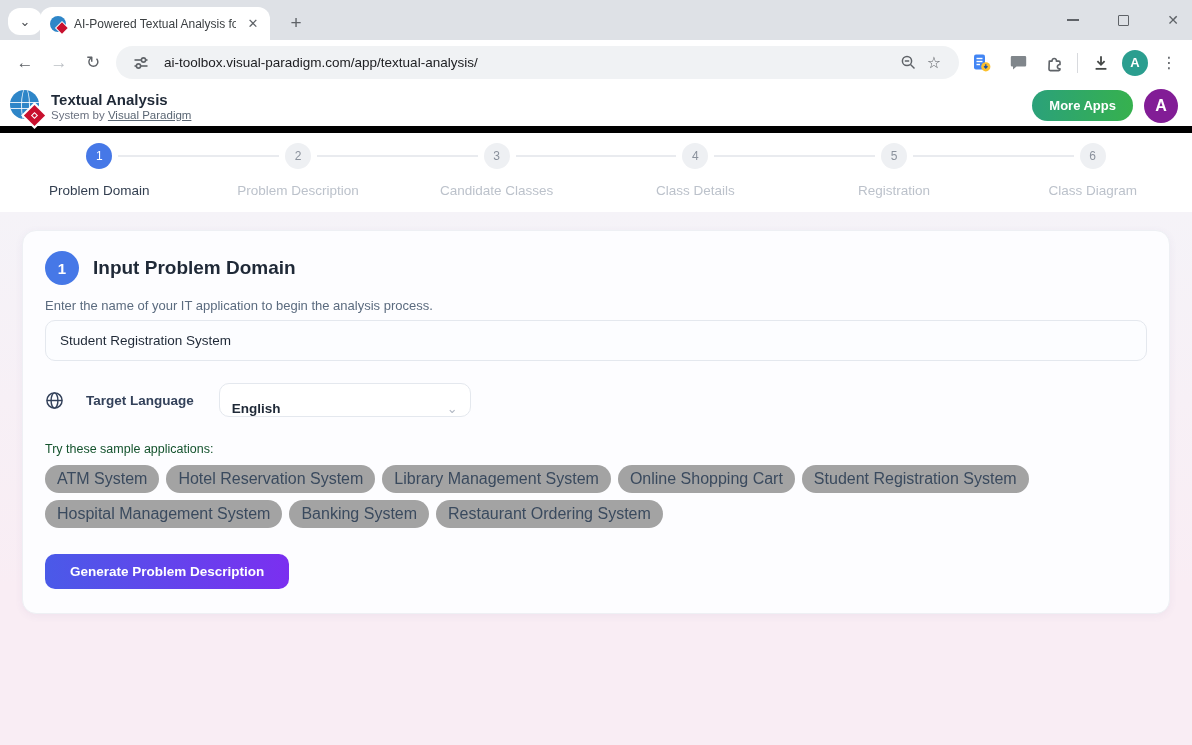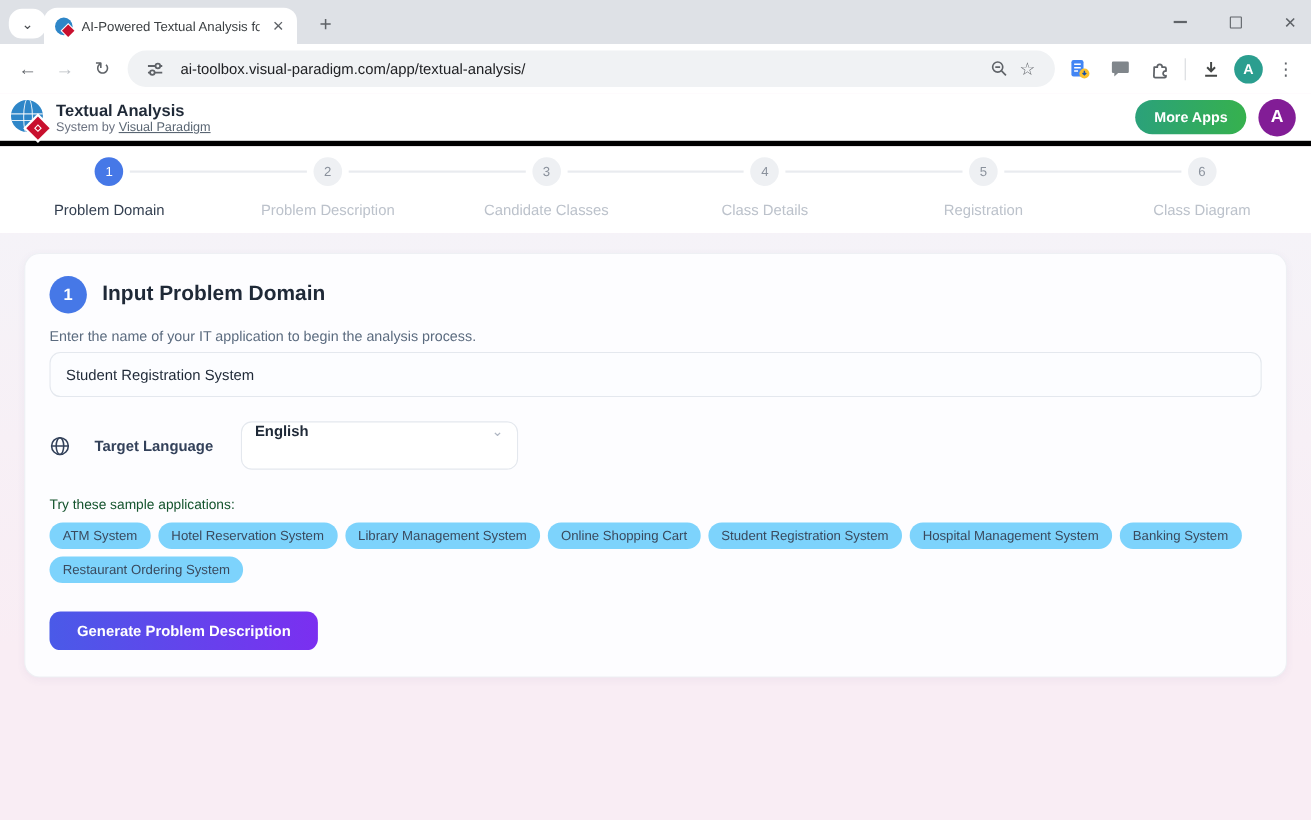--- a/index.html
+++ b/index.html
@@ -26,21 +26,21 @@
   .omni-url { flex:1; font-size:13.5px; color:#202124; margin-left:10px; white-space:nowrap; overflow:hidden; }
   .omni-icon { display:flex; align-items:center; justify-content:center; width:26px; height:26px; cursor:pointer; color:#5f6368; }
   .toolbar-right { display:flex; align-items:center; gap:6px; }
   .tbtn { width:30px; height:30px; display:flex; align-items:center; justify-content:center; cursor:pointer; color:#5f6368; }
   .tb-sep { width:1px; height:20px; background:#d8dade; margin:0 2px; }
   .chrome-avatar { width:26px; height:26px; border-radius:50%; background:#2b9e8f; color:#fff; font-size:13px; font-weight:bold; display:flex; align-items:center; justify-content:center; cursor:pointer; }
   .kebab { font-size:16px; letter-spacing:0; }
   .star-glyph { font-size:16px; }
 
   
-  .appheader { height:48px; background:#fff; border-bottom:5px solid #000000; display:flex; align-items:center; padding:0 14px 0 10px; }
+  .appheader { height:48px; background:#fff; border-bottom:7px solid #000000; display:flex; align-items:center; padding:0 14px 0 10px; }
   .logo { position:relative; width:32px; height:32px; margin-right:9px; flex:none; }
   .logo-globe { width:29px; height:29px; border-radius:50%; background:#2e86c8; position:relative; overflow:hidden; }
   .logo-globe::before { content:""; position:absolute; left:11px; top:-2px; width:7px; height:33px; border:1.5px solid rgba(255,255,255,.85); border-radius:50%; }
   .logo-globe::after { content:""; position:absolute; left:-2px; top:12px; width:33px; height:5px; border-top:1.5px solid rgba(255,255,255,.85); border-bottom:1.5px solid rgba(255,255,255,.85); }
   .logo-diamond { position:absolute; right:0; bottom:-1px; width:15px; height:15px; background:#c8102e; transform:rotate(45deg); box-shadow:0 0 0 2px #fff; display:flex; align-items:center; justify-content:center; }
   .logo-diamond-inner { width:5px; height:5px; border:1.8px solid #fff; }
   .apptitle { font-size:15px; font-weight:bold; color:#1f2937; line-height:1.2; }
   .poweredby { font-size:11.5px; color:#6b7280; }
   .poweredby a { color:#5a6673; text-decoration:underline; cursor:pointer; }
   .appheader-right { margin-left:auto; display:flex; align-items:center; gap:11px; }
@@ -60,26 +60,26 @@
   .main { height:535px; background:linear-gradient(180deg,#f5f3f8 0%,#f9edf4 70%); padding:18px 22px; }
   .card { background:#fdfdff; border:1px solid #eef0f4; border-radius:14px; box-shadow:0 2px 8px rgba(90,70,130,.06); padding:20px 22px 24px; }
   .card-title-row { display:flex; align-items:center; gap:14px; }
   .step-badge { width:34px; height:34px; border-radius:50%; background:#4678e7; color:#fff; font-size:15px; font-weight:bold; display:flex; align-items:center; justify-content:center; flex:none; }
   .card-title { font-size:19px; font-weight:600; color:#1f2937; }
   .card-subtitle { font-size:13px; color:#5b6b7f; margin-top:13px; }
   .field-label { font-size:13.5px; font-weight:bold; color:#33415a; margin-top:40px; }
   .text-input { width:100%; height:41px; margin-top:7px; border:1px solid #e4e8ee; border-radius:10px; background:#fcfdff; padding:0 14px; font-size:13.5px; color:#1f2937; font-family:inherit; outline:none; }
   .lang-row { display:flex; align-items:center; gap:22px; margin-top:22px; }
   .lang-label { font-size:13.5px; font-weight:bold; color:#33415a; margin-right:3px; }
-  .select-box { width:252px; height:44px; border:1px solid #e4e8ee; border-radius:10px; background:#fff; display:flex; align-items:flex-start; justify-content:space-between; padding:0 12px; cursor:pointer; }
+  .select-box { width:252px; height:34px; border:1px solid #e4e8ee; border-radius:10px; background:#fff; display:flex; align-items:flex-end; justify-content:space-between; padding:0 12px; cursor:pointer; }
   .select-value { font-size:13.5px; font-weight:600; color:#1f2937; }
   .select-chevron { color:#b0b7c3; font-size:13px; }
   .samples-label { font-size:12.5px; color:#14532d; margin-top:25px; }
   .chips { display:flex; flex-wrap:wrap; gap:7px; margin-top:9px; }
-  .chip { background:#7dd3fc; color:#3a4a5e; font-size:12px; padding:5px 12px; border-radius:999px; cursor:pointer; white-space:nowrap; }
+  .chip { background:#a3a3a3; color:#3a4a5e; font-size:16px; padding:5px 12px; border-radius:999px; cursor:pointer; white-space:nowrap; }
   .generate-btn { margin-top:26px; border:none; background:linear-gradient(90deg,#4a5ae8,#7b2ff0); color:#fff; font-size:13.5px; font-weight:bold; padding:10px 25px; border-radius:10px; cursor:pointer; font-family:inherit; }
   svg { display:block; }
 </style>
 </head>
 <body>
 
 <div class="titlebar">
   <div class="tabsearch">
     <span>⌄</span>
   </div>

